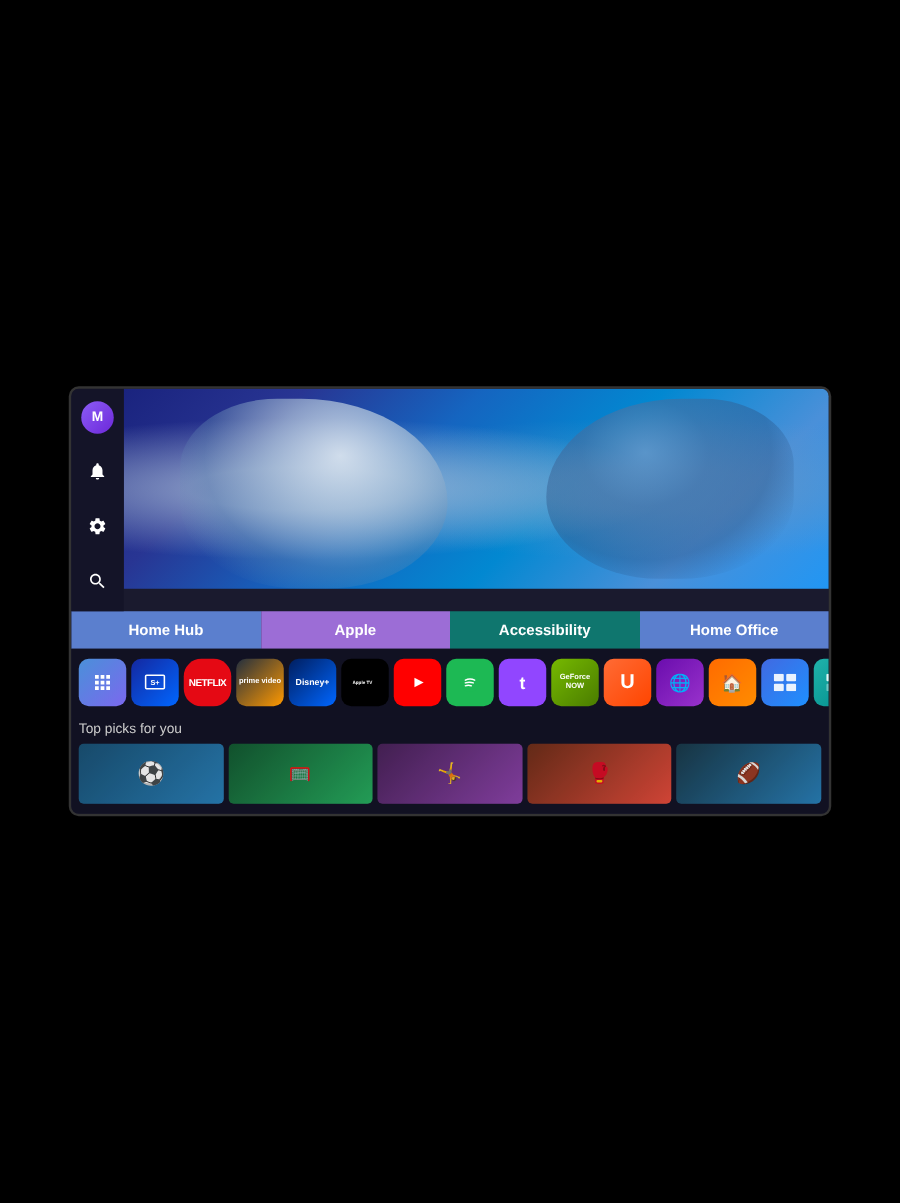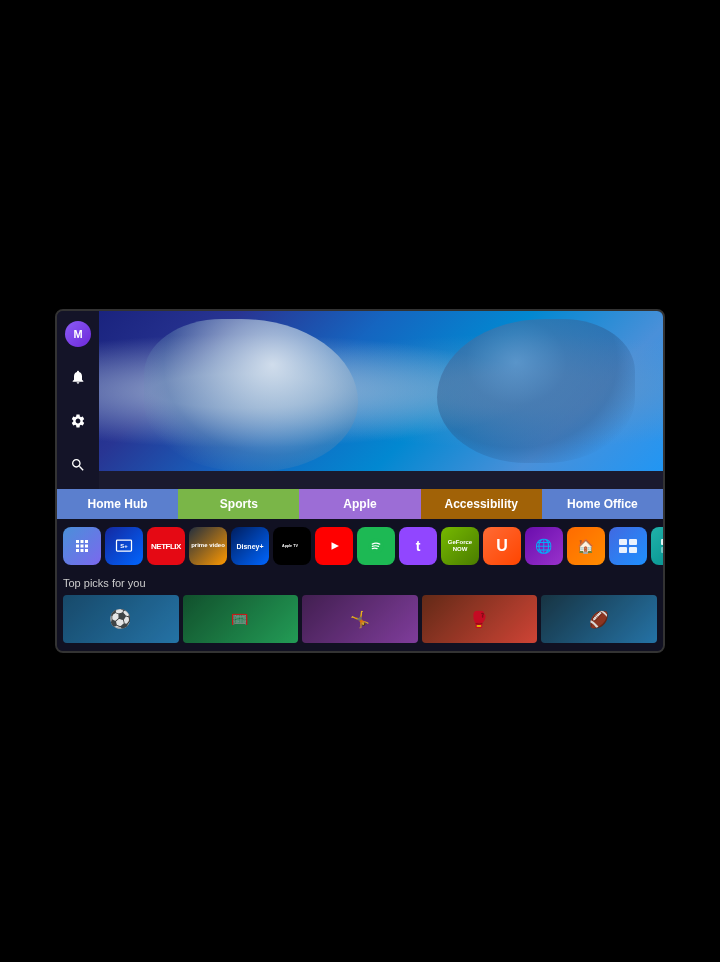--- a/index.html
+++ b/index.html
@@ -118,21 +118,21 @@
       font-size: 12px;
       font-weight: 600;
       cursor: pointer;
       border: none;
       color: #fff;
     }
 
     .tab-home-hub { background: #5b7fce; }
     .tab-sports { background: #7ab648; }
     .tab-game { background: #9c6dd6; }
-    .tab-accessibility { background: #a16207; }
+    .tab-accessibility { background: #0f766e; }
     .tab-home-office { background: #5b7fce; }
 
     .apps-row {
       display: flex;
       flex-direction: row;
       background: #111122;
       padding: 8px 6px;
       gap: 4px;
       overflow: hidden;
     }
@@ -147,21 +147,21 @@
       flex-shrink: 0;
       cursor: pointer;
       font-size: 8px;
       color: white;
       font-weight: bold;
       overflow: hidden;
     }
 
     .app-grid { background: linear-gradient(135deg, #4a90d9, #7b68ee); }
     .app-samsung { background: linear-gradient(135deg, #1428a0, #0066ff); }
-    .app-netflix { background: #e50914; font-size: 9px; letter-spacing: -0.5px; }
+    .app-netflix { background: #e50914; font-size: 9px; letter-spacing: -0.5px; border-radius: 14px; }
     .app-prime { background: linear-gradient(135deg, #232f3e, #ff9900); }
     .app-disney { background: linear-gradient(135deg, #001e5f, #0066ff); }
     .app-appletv { background: #000; font-size: 8px; }
     .app-youtube { background: #ff0000; }
     .app-spotify { background: #1db954; }
     .app-twitch { background: #9146ff; }
     .app-geforce { background: linear-gradient(135deg, #76b900, #4a7c00); font-size: 7px; }
     .app-utomik { background: linear-gradient(135deg, #ff6b35, #ff4500); }
     .app-360 { background: linear-gradient(135deg, #6a0dad, #9932cc); }
     .app-smarthome { background: linear-gradient(135deg, #ff6b00, #ff8c00); }
@@ -241,21 +241,20 @@
       </div>
 
       <div class="hero-image">
         <div class="player-left"></div>
         <div class="player-right"></div>
       </div>
     </div>
 
     <div class="nav-tabs">
       <button class="nav-tab tab-home-hub">Home Hub</button>
-      <button class="nav-tab tab-sports">Sports</button>
       <button class="nav-tab tab-game">Apple</button>
       <button class="nav-tab tab-accessibility">Accessibility</button>
       <button class="nav-tab tab-home-office">Home Office</button>
     </div>
 
     <div class="apps-row">
       <div class="app-icon app-grid">
         <svg width="18" height="18" viewBox="0 0 24 24" fill="white">
           <path d="M4 4h4v4H4V4zm6 0h4v4h-4V4zm6 0h4v4h-4V4zM4 10h4v4H4v-4zm6 0h4v4h-4v-4zm6 0h4v4h-4v-4zM4 16h4v4H4v-4zm6 0h4v4h-4v-4zm6 0h4v4h-4v-4z"></path>
         </svg>

